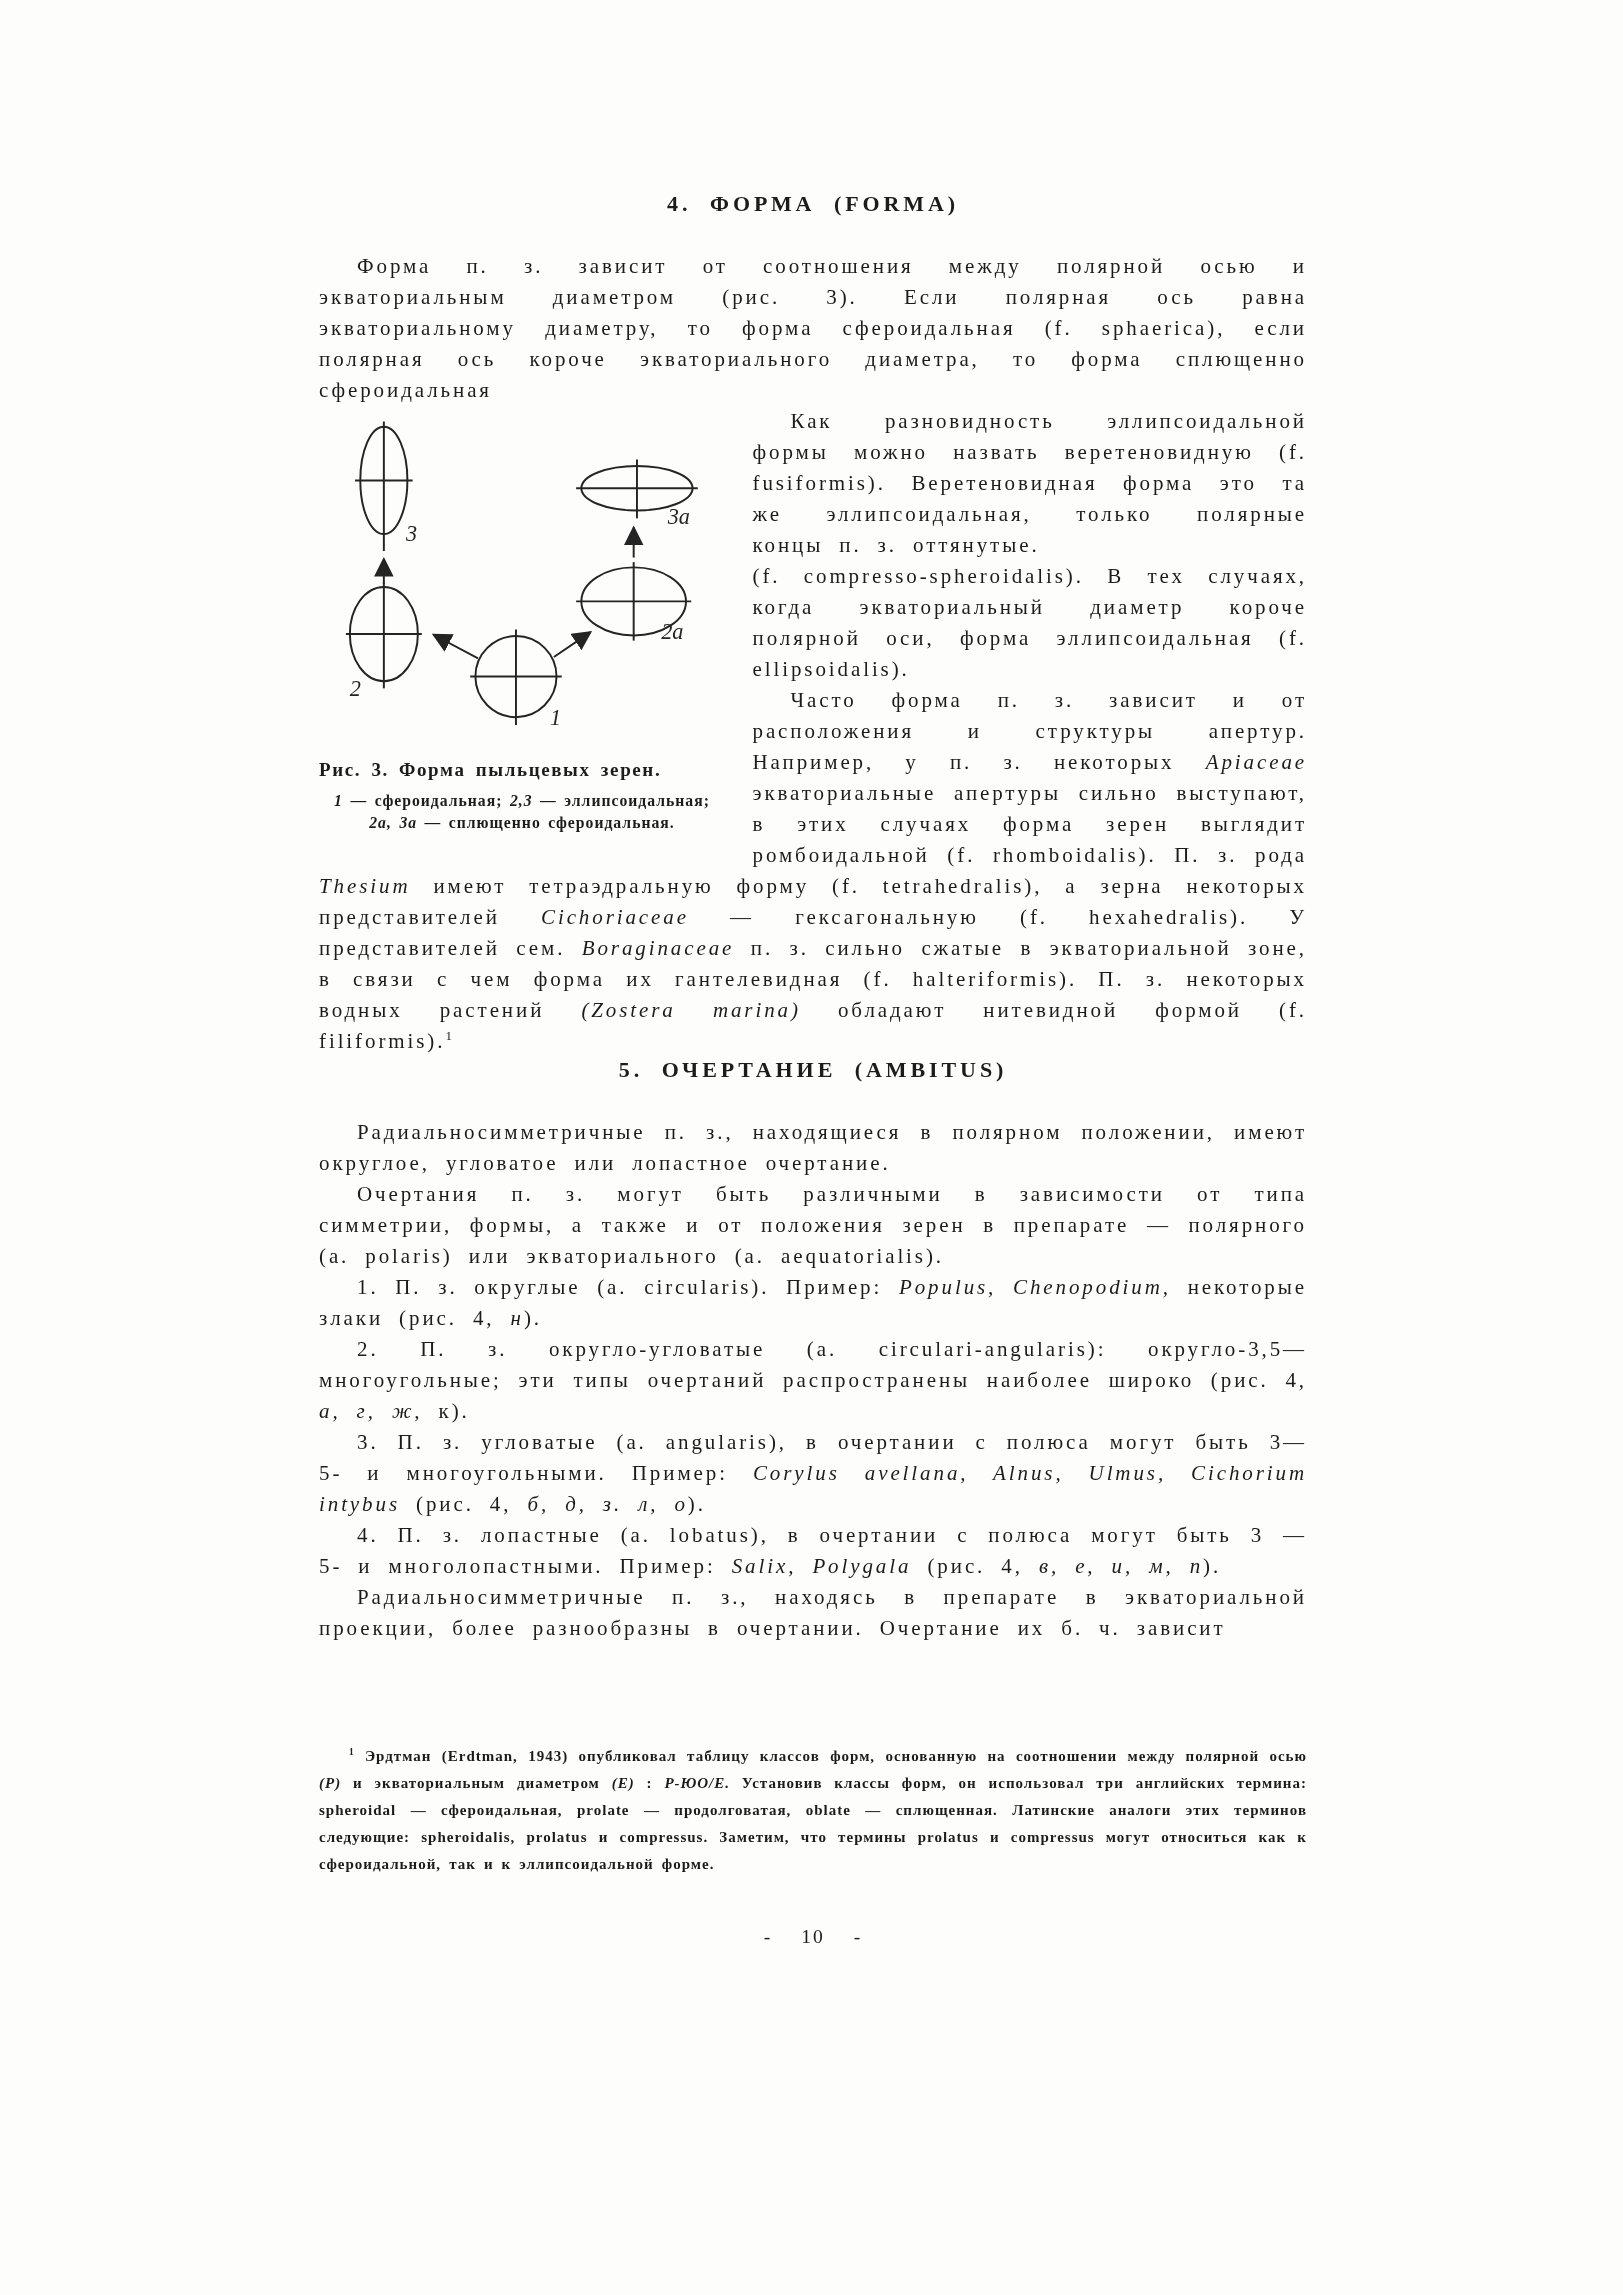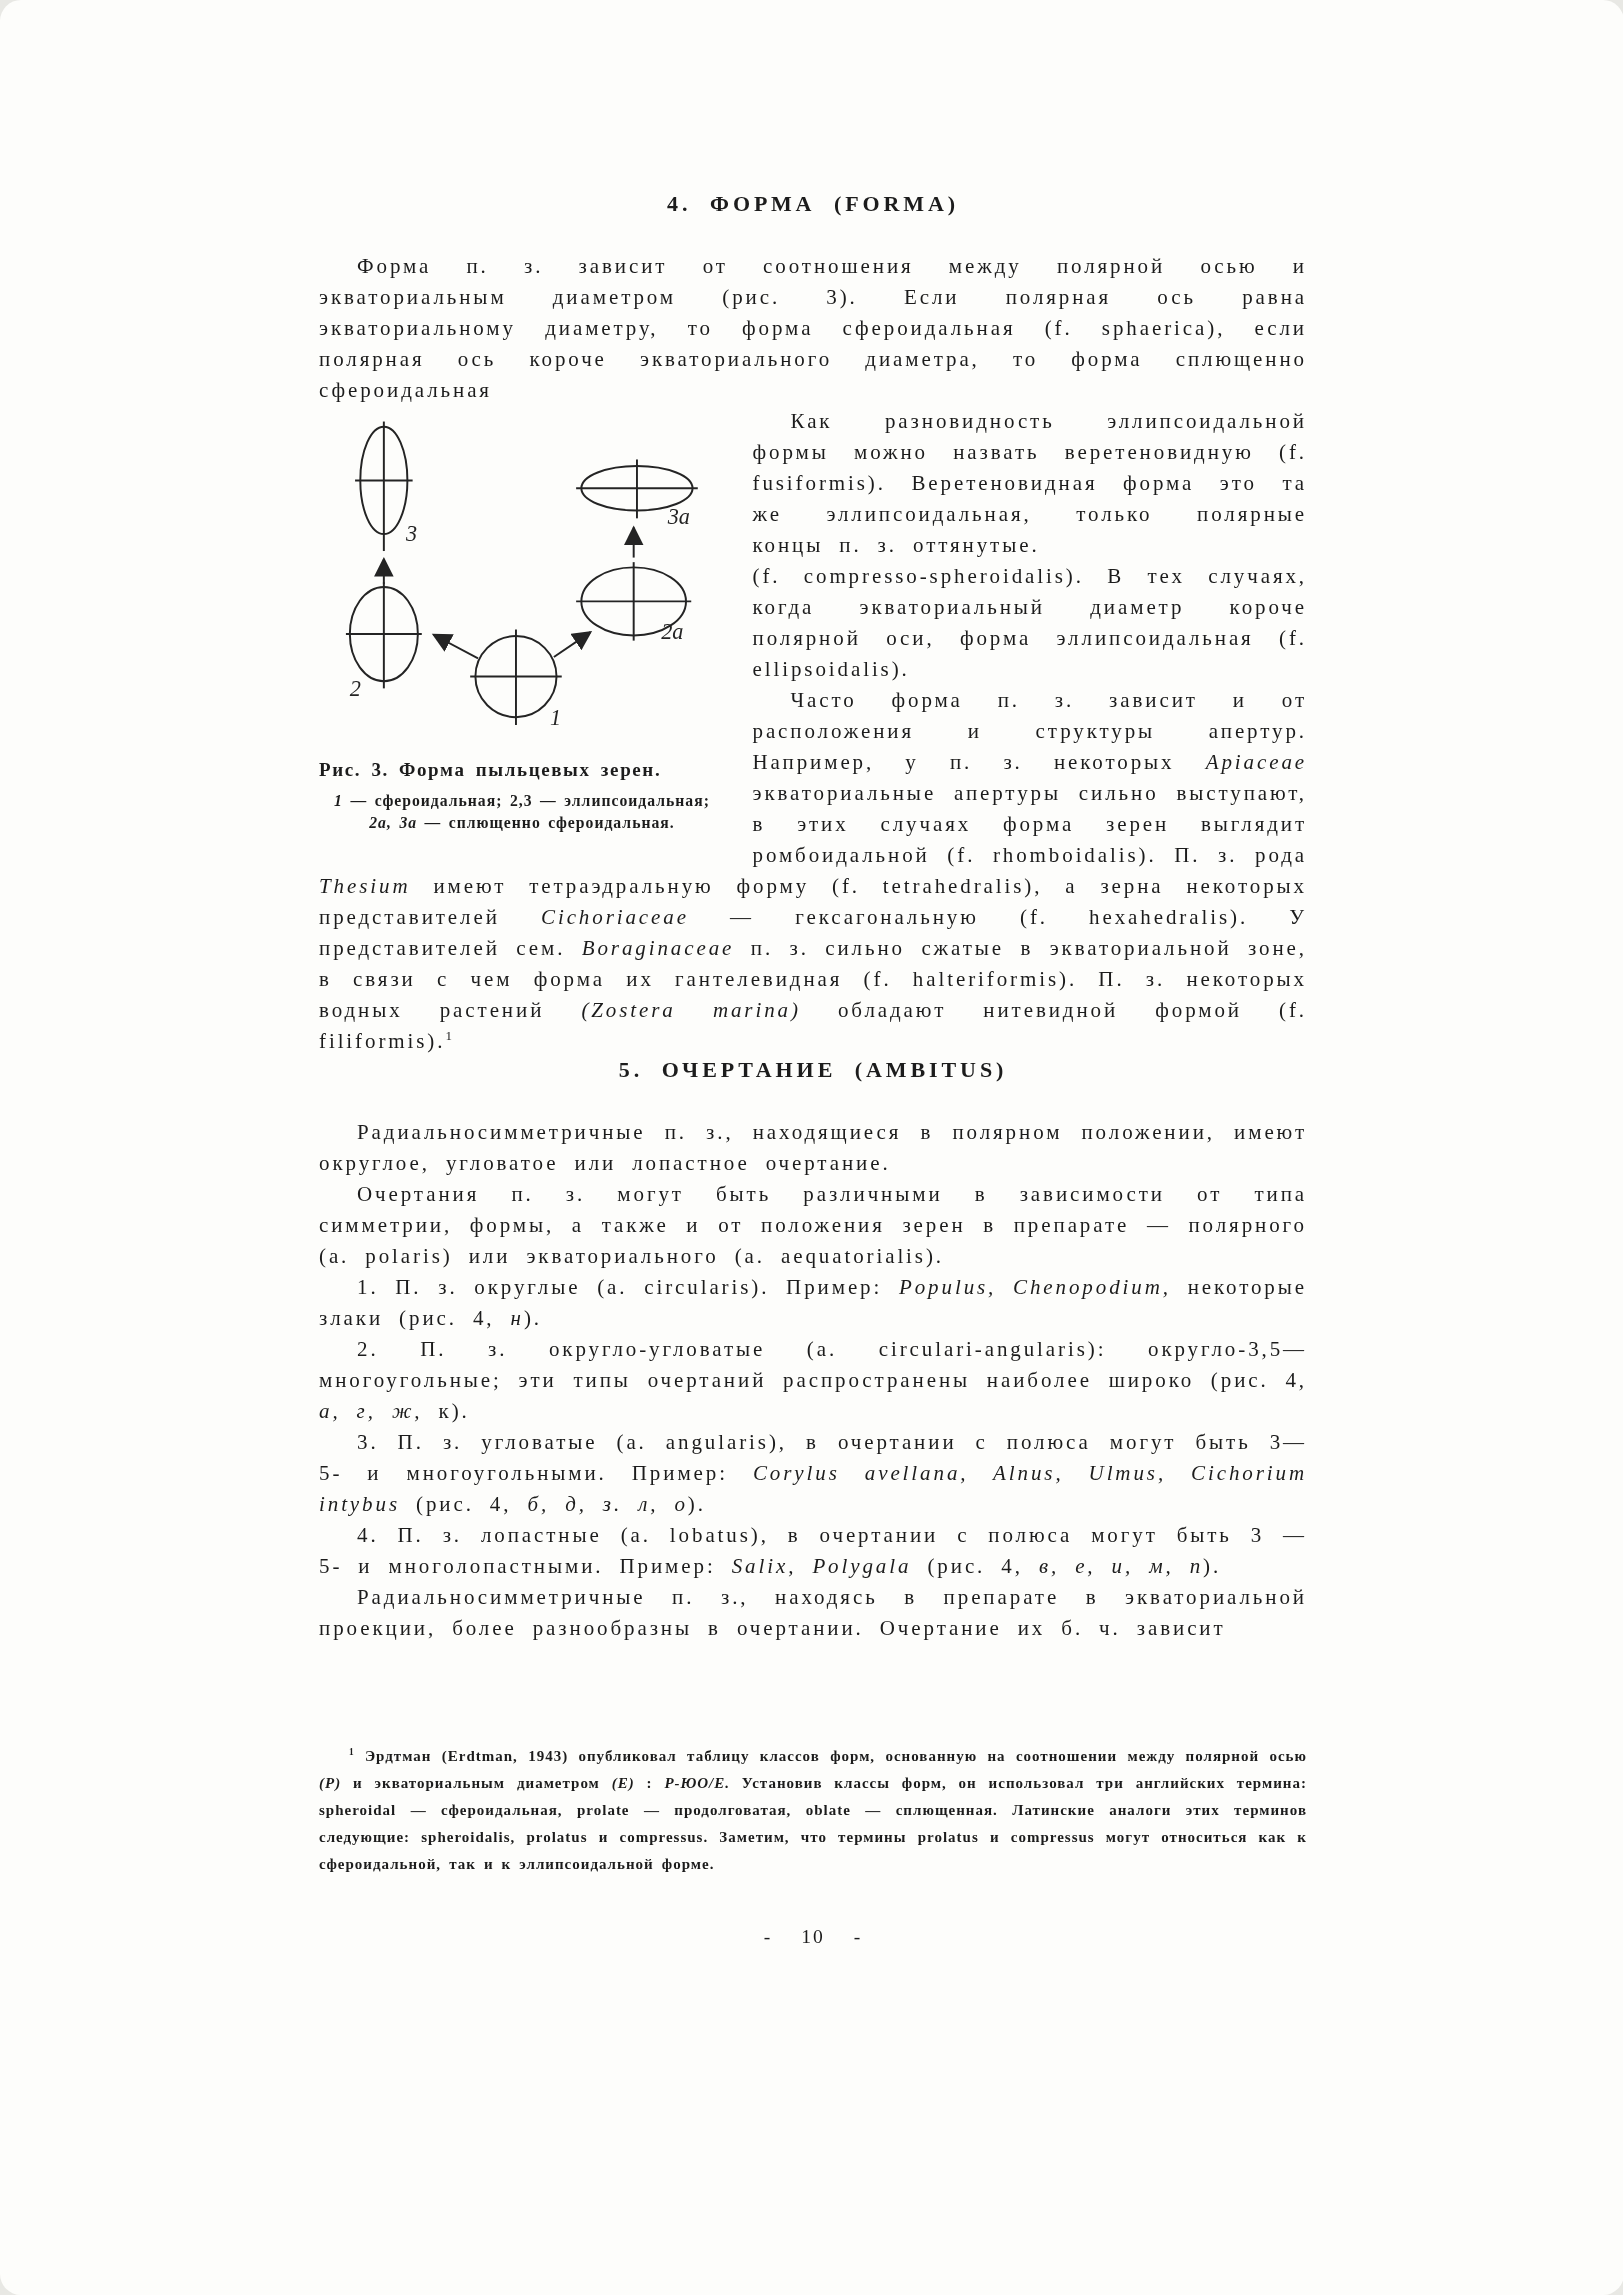--- a/index.html
+++ b/index.html
@@ -3,21 +3,20 @@
 <meta charset="utf-8">
 <style>
   html,body{margin:0;padding:0;background:#e8e8e4;}
   .page{
     position:relative;
     width:1624px;height:2295px;
     background:#fdfdfb;
     color:#1c1c1c;
     font-family:"Liberation Serif","DejaVu Serif",serif;
     overflow:hidden;
-    border-radius:21px;
   }
   .content{
     position:absolute;
     left:319px;top:191px;width:988px;
   }
   .sec-heading{
     font-size:22px;font-weight:bold;
     letter-spacing:3.9px;word-spacing:9.2px;
     text-align:center;
     margin:0 0 34px 0;
@@ -134,21 +133,21 @@
 
         <g>
           <line class="stroke" x1="382" y1="112" x2="568" y2="112"></line>
           <line class="stroke" x1="475" y1="68" x2="475" y2="158"></line>
           <ellipse class="stroke" cx="475" cy="112" rx="85" ry="34"></ellipse>
           <text class="lbl" x="522" y="166">3а</text>
         </g>
       </svg>
 
       <div class="fig-caption">Рис. 3. Форма пыльцевых зерен.</div>
-      <div class="fig-legend"><span style="font-style: italic;">1</span><span> — сфероидальная; </span><span style="">2,3</span><span> — эллипсоидальная; </span><span style="font-style: italic;">2а, 3а</span><span> — сплющенно сфероидальная.</span></div>
+      <div class="fig-legend"><span style="font-style: italic;">1</span><span> — сфероидальная; </span><span style="font-style: italic;">2,3</span><span> — эллипсоидальная; </span><span style="font-style: italic;">2а, 3а</span><span> — сплющенно сфероидальная.</span></div>
     </div>
 
     <p class="para indent">Как разновидность эллипсоидальной формы можно назвать веретеновидную (f. fusiformis). Веретеновидная форма это та же эллипсоидальная, только полярные концы п. з. оттянутые.</p>
     <p class="para">(f. compresso-spheroidalis). В тех случаях, когда экваториальный диаметр короче полярной оси, форма эллипсоидальная (f. ellipsoidalis).</p>
     <p class="para indent"><span>Часто форма п. з. зависит и от расположения и структуры апертур. Например, у п. з. некоторых </span><span style="font-style: italic;">Apiaceae</span><span> экваториальные апертуры сильно выступают, в этих случаях форма зерен выглядит ромбоидальной (f. rhomboidalis). П. з. рода </span><span style="font-style: italic;">Thesium</span><span> имеют тетраэдральную форму (f. tetrahedralis), а зерна некоторых представителей </span><span style="font-style: italic;">Cichoriaceae</span><span> — гексагональную (f. hexahedralis). У представителей сем. </span><span style="font-style: italic;">Boraginaceae</span><span> п. з. сильно сжатые в экваториальной зоне, в связи с чем форма их гантелевидная (f. halteriformis). П. з. некоторых водных растений </span><span style="font-style: italic;">(Zostera marina)</span><span> обладают нитевидной формой (f. filiformis).</span><sup>1</sup></p>
 
     <h2 class="sec-heading second">5. ОЧЕРТАНИЕ (AMBITUS)</h2>
 
     <p class="para indent">Радиальносимметричные п. з., находящиеся в полярном положении, имеют округлое, угловатое или лопастное очертание.</p>
     <p class="para indent">Очертания п. з. могут быть различными в зависимости от типа симметрии, формы, а также и от положения зерен в препарате — полярного (a. polaris) или экваториального (a. aequatorialis).</p>

